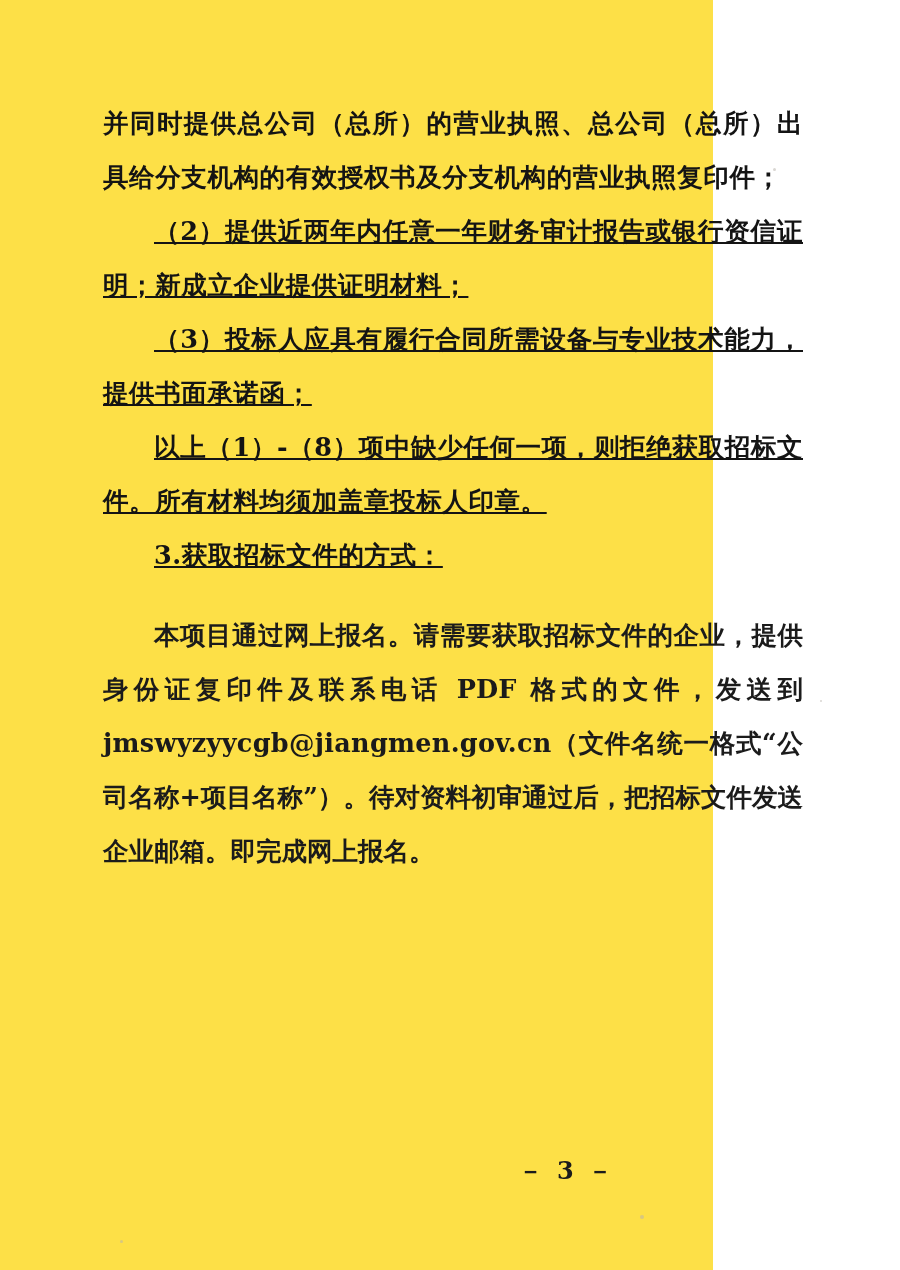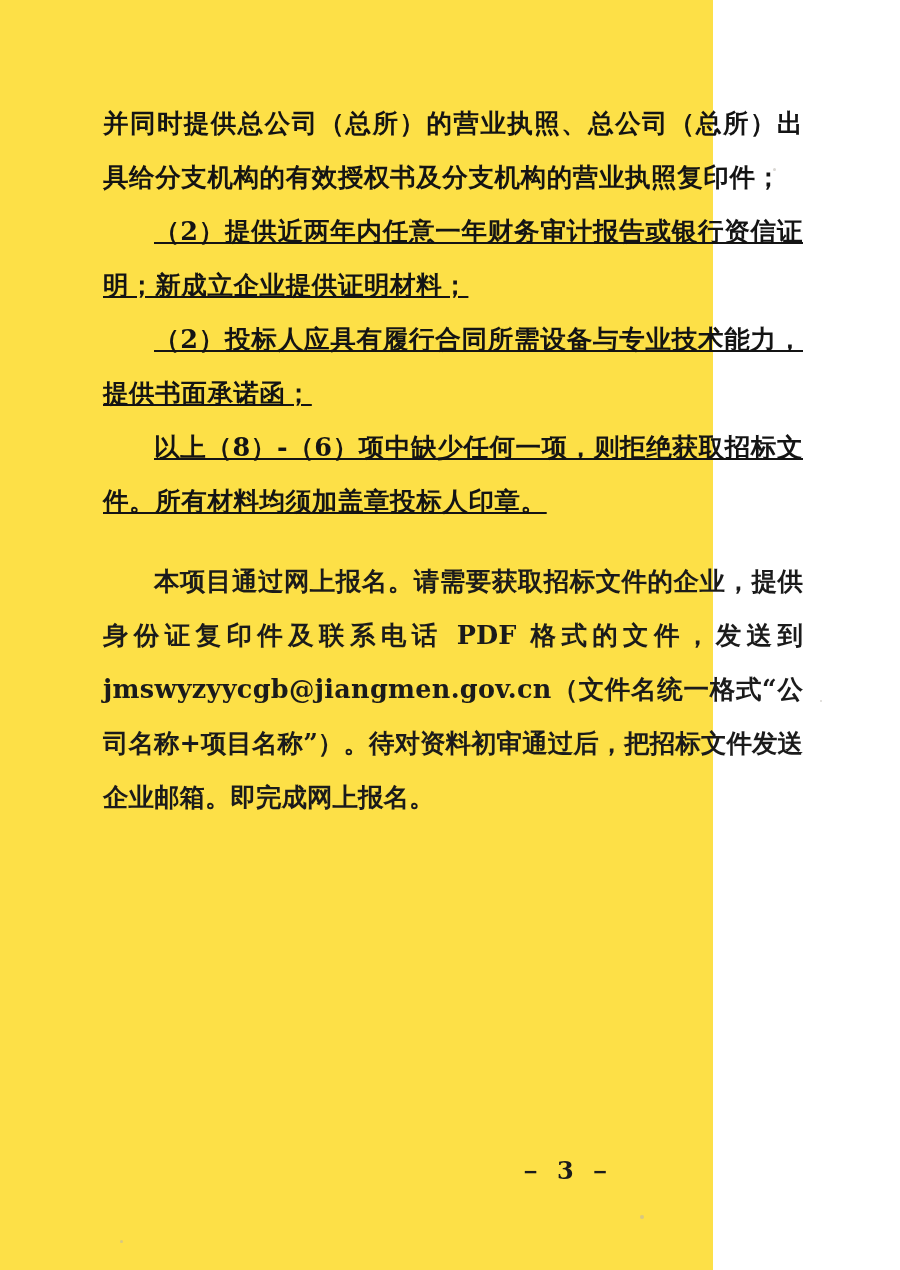--- a/index.html
+++ b/index.html
@@ -80,27 +80,28 @@
 <body>
 
 <div class="page">
 
   <div class="content">
 
     <p class="para noindent">并同时提供总公司（总所）的营业执照、总公司（总所）出具给分支机构的有效授权书及分支机构的营业执照复印件；</p>
 
     <p class="para indent">（2）提供近两年内任意一年财务审计报告或银行资信证明；新成立企业提供证明材料；</p>
 
-    <p class="para indent">（2）投标人应具有履行合同所需设备与专业技术能力，提供书面承诺函；</p>
+    <p class="para indent">（3）投标人应具有履行合同所需设备与专业技术能力，提供书面承诺函；</p>
 
 
 
 
-    <p class="para indent">以上（8）-（6）项中缺少任何一项，则拒绝获取招标文件。所有材料均须加盖章投标人印章。</p>
+    <p class="para indent">以上（1）-（8）项中缺少任何一项，则拒绝获取招标文件。所有材料均须加盖章投标人印章。</p>
 
+    <p class="para indent">3.获取招标文件的方式：</p>
 
     <p class="email-para"><span>本项目通过网上报名。请需要获取招标文件的企业，提供身份证复印件及联系电话 PDF 格式的文件，发送到</span><span class="latin">jmswyzyycgb@jiangmen.gov.cn</span><span>（文件名统一格式“公司名称+项目名称”）。待对资料初审通过后，把招标文件发送企业邮箱。即完成网上报名。</span></p>
 
   </div>
 
   <div class="pagenum">－ 3 －</div>
 
   <div class="speck" style="left:773px; top:168px; width:3px; height:3px;"></div>
   <div class="speck" style="left:640px; top:1215px; width:4px; height:4px;"></div>
   <div class="speck" style="left:120px; top:1240px; width:3px; height:3px;"></div>

